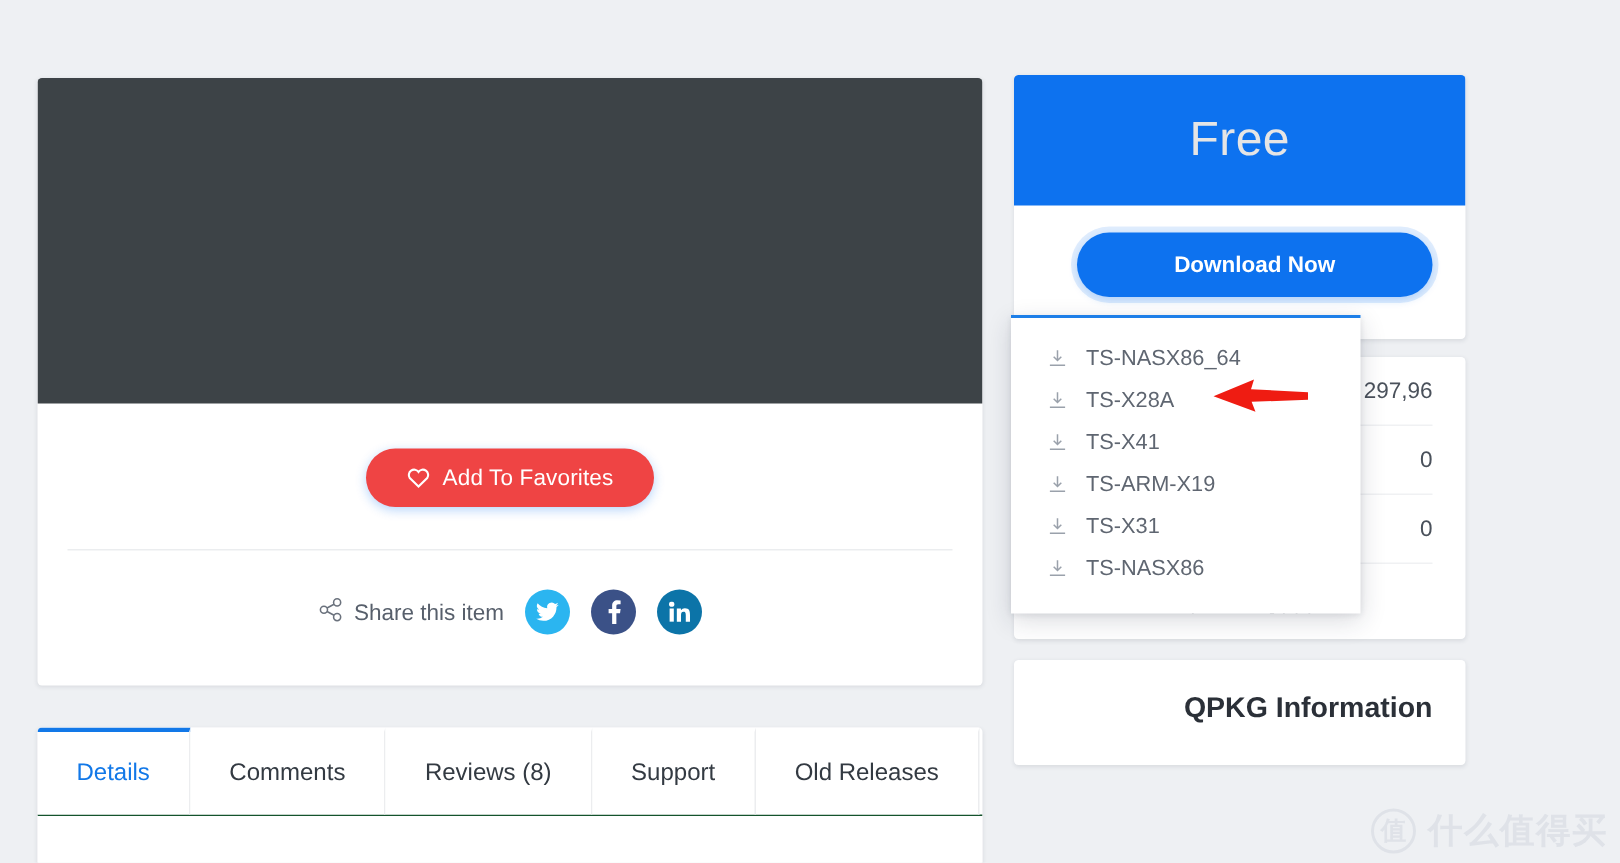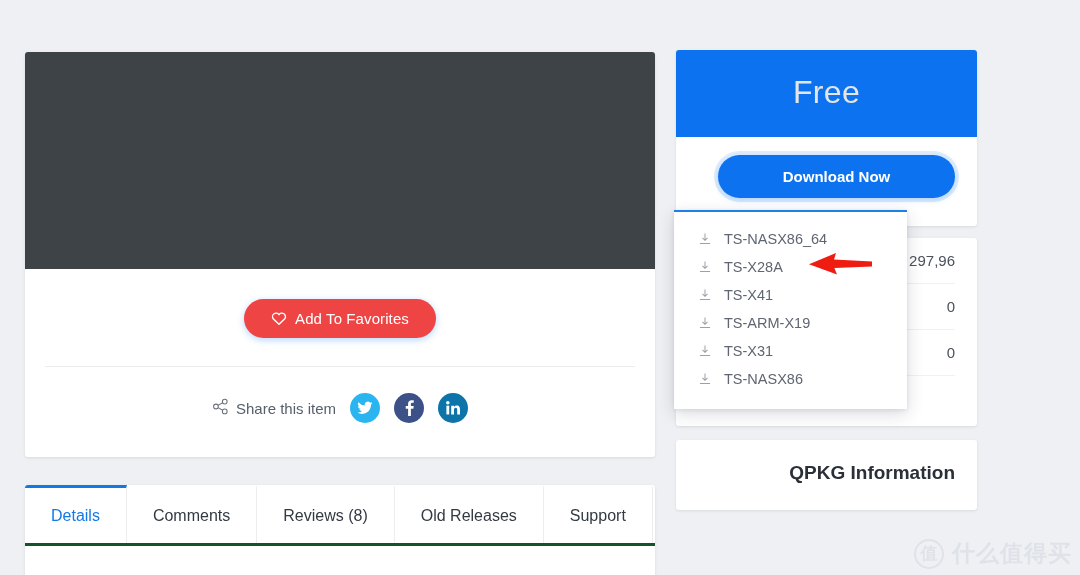--- a/index.html
+++ b/index.html
@@ -61,21 +61,21 @@
   .soc.li { background: #0c74a8; }
 
   
   .tabs-card {
     margin-top: 28px;
     background: #ffffff;
     border-radius: 3px;
     box-shadow: 0 1px 3px rgba(30,40,60,0.10);
     overflow: hidden;
   }
-  .tabs-strip { display: flex; border-bottom: 3px solid #14532d; }
+  .tabs-strip { display: flex; border-bottom: 1px solid #14532d; }
   .tab {
     padding: 19px 26px 18px 26px;
     font-size: 16px;
     color: #333a42;
     border-right: 1px solid #ecedef;
     border-top: 3px solid transparent;
     cursor: pointer;
     white-space: nowrap;
     background: #fff;
   }
@@ -262,24 +262,24 @@
         <div class="tab active">
           <span>Details</span>
         </div>
         <div class="tab">
           <span>Comments</span>
         </div>
         <div class="tab">
           <span>Reviews (8)</span>
         </div>
         <div class="tab">
+          <span>Support</span>
+        </div>
+        <div class="tab">
           <span>Old Releases</span>
-        </div>
-        <div class="tab">
-          <span>Support</span>
         </div>
       </div>
       <div class="tabs-panel"></div>
     </div>
   </div>
 
   <div class="right-col">
 
     <div class="price-card">
       <div class="price-banner">Free</div>

